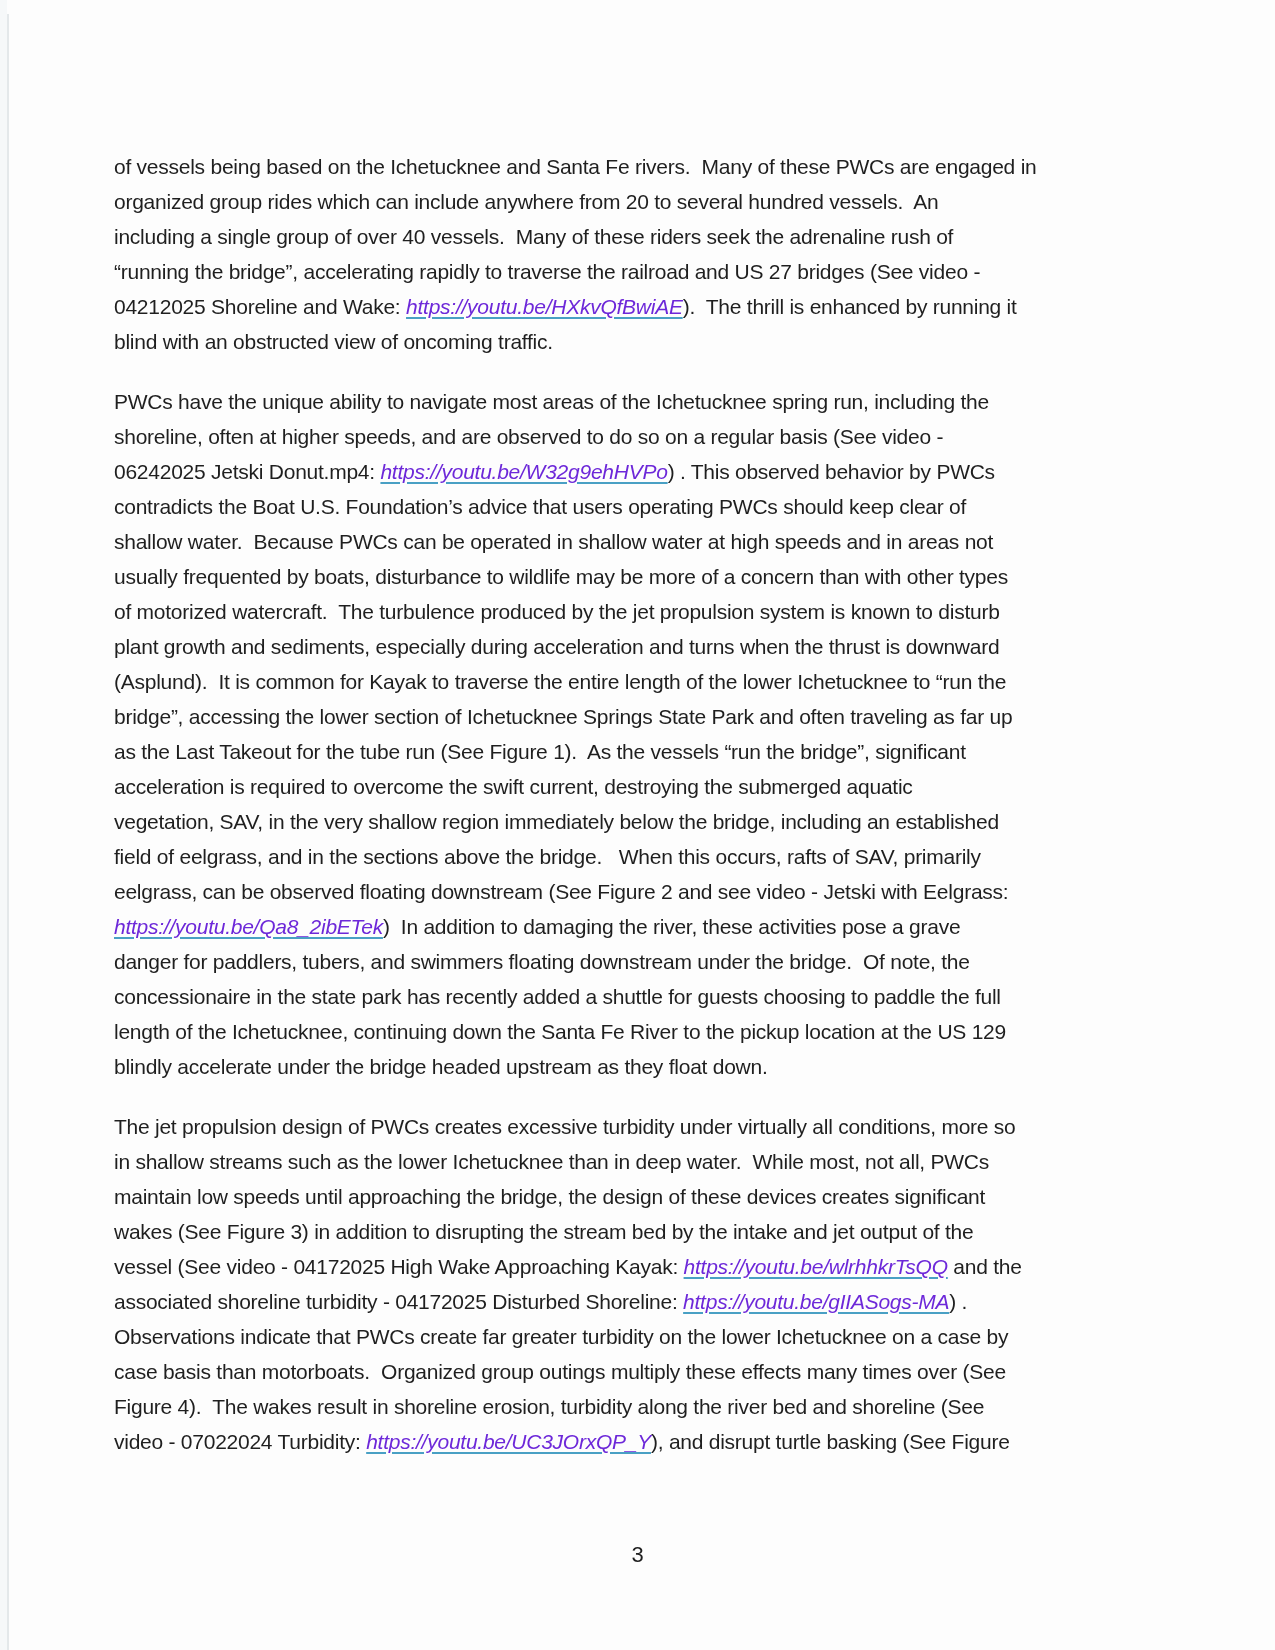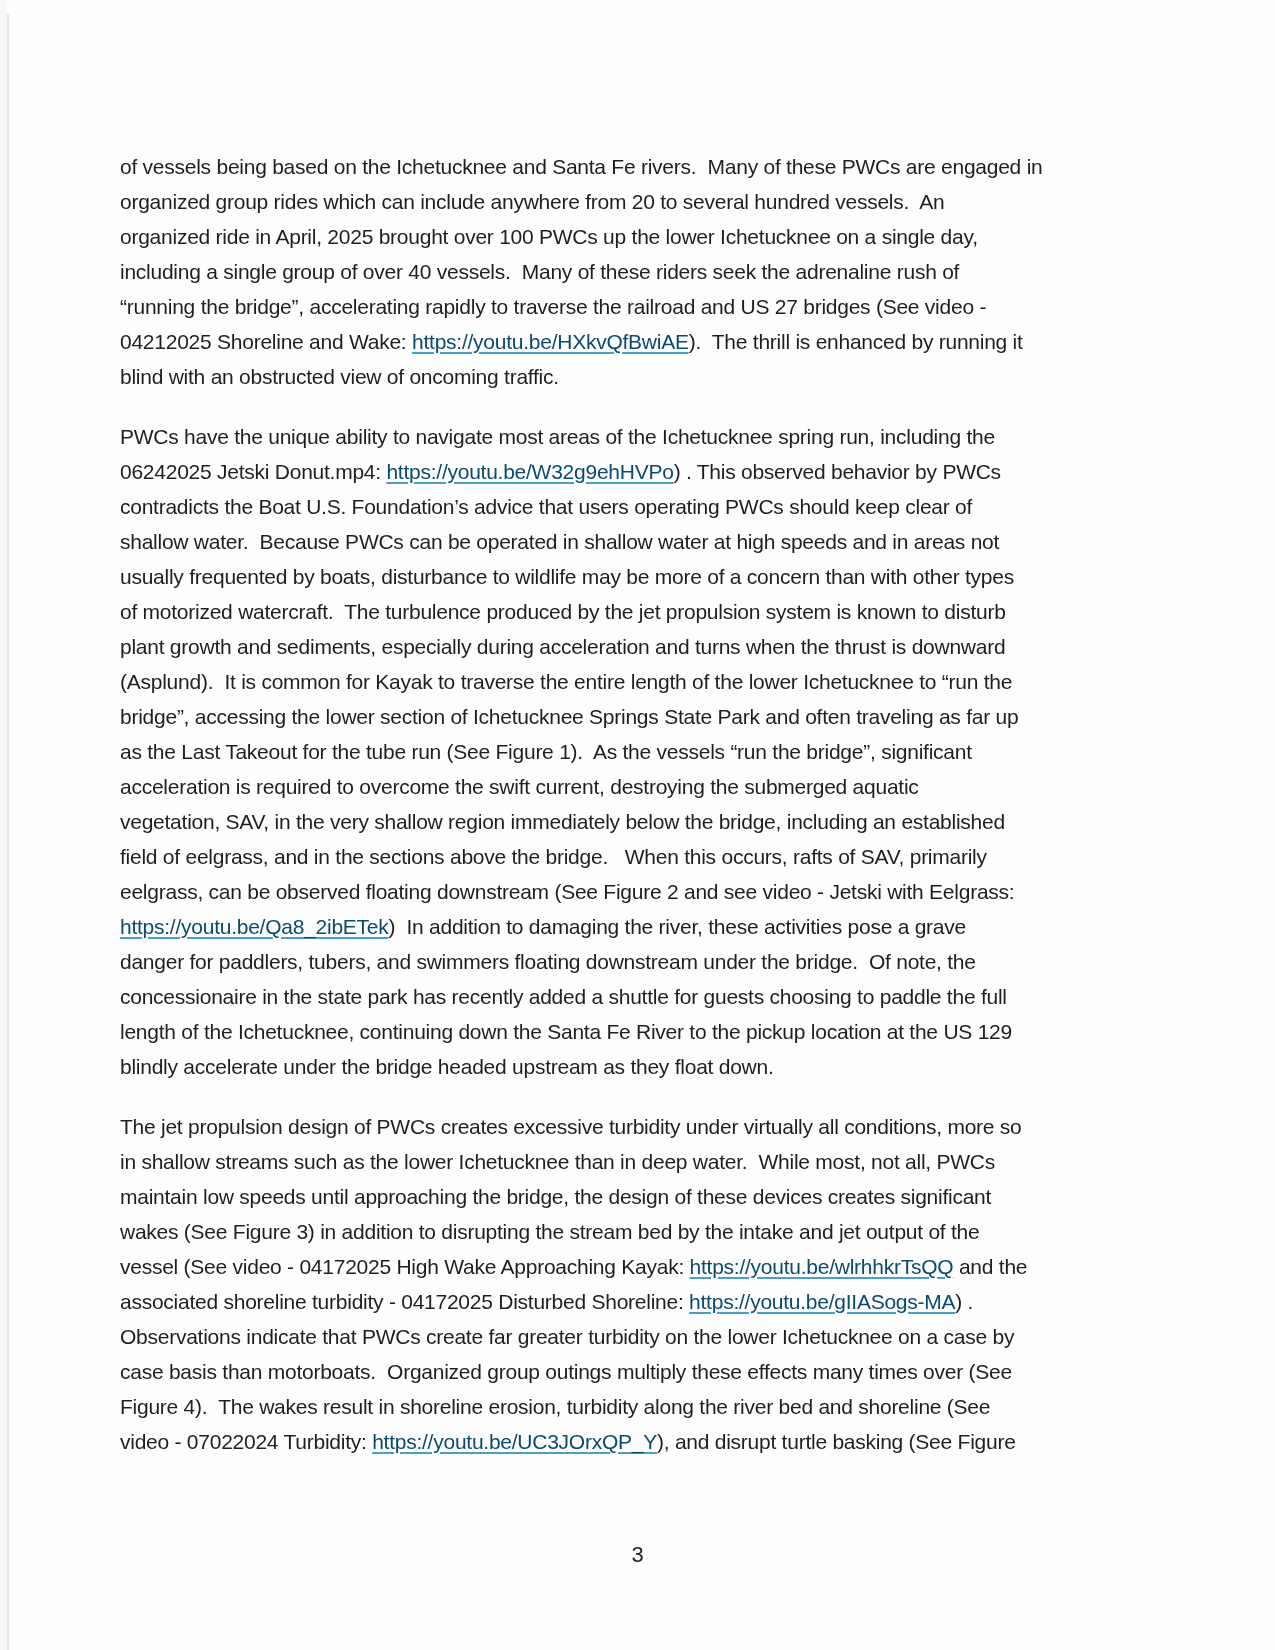--- a/index.html
+++ b/index.html
@@ -26,40 +26,41 @@
   .scan-strip {
     position: absolute;
     left: 0;
     top: 0;
     bottom: 0;
     width: 7px;
     background: #f6f8f9;
   }
   .doc-body {
     position: absolute;
-    left: 120px;
+    left: 114px;
     top: 149px;
     width: 1010px;
   }
   .para {
     margin: 0 0 25px 0;
   }
   .line {
     white-space: pre;
     font-size: 21px;
     letter-spacing: -0.25px;
     line-height: 35px;
     height: 35px;
   }
   .link {
-    color: #0c4a6e;
+    color: #6d28d9;
     text-decoration: underline;
     text-decoration-color: #49a0c4;
     text-underline-offset: 3px;
     cursor: pointer;
+    font-style: italic;
   }
   .page-number {
     position: absolute;
     top: 1540px;
     left: 0;
     width: 1275px;
     text-align: center;
     font-size: 22px;
     line-height: 30px;
   }
@@ -67,28 +68,28 @@
 </head>
 <body>
 
 <div class="scan-strip"></div>
 <div class="scan-edge"></div>
 
 <div class="doc-body">
     <div class="para">
       <div class="line"><span>of vessels being based on the Ichetucknee and Santa Fe rivers.  Many of these PWCs are engaged in</span></div>
       <div class="line"><span>organized group rides which can include anywhere from 20 to several hundred vessels.  An</span></div>
-      <div class="line"><span>organized ride in April, 2025 brought over 100 PWCs up the lower Ichetucknee on a single day,</span></div>
       <div class="line"><span>including a single group of over 40 vessels.  Many of these riders seek the adrenaline rush of</span></div>
       <div class="line"><span>“running the bridge”, accelerating rapidly to traverse the railroad and US 27 bridges (See video -</span></div>
       <div class="line"><span>04212025 Shoreline and Wake: </span><span class="link">https://youtu.be/HXkvQfBwiAE</span><span>).  The thrill is enhanced by running it</span></div>
       <div class="line"><span>blind with an obstructed view of oncoming traffic.</span></div>
     </div>
     <div class="para">
       <div class="line"><span>PWCs have the unique ability to navigate most areas of the Ichetucknee spring run, including the</span></div>
+      <div class="line"><span>shoreline, often at higher speeds, and are observed to do so on a regular basis (See video -</span></div>
       <div class="line"><span>06242025 Jetski Donut.mp4: </span><span class="link">https://youtu.be/W32g9ehHVPo</span><span>) . This observed behavior by PWCs</span></div>
       <div class="line"><span>contradicts the Boat U.S. Foundation’s advice that users operating PWCs should keep clear of</span></div>
       <div class="line"><span>shallow water.  Because PWCs can be operated in shallow water at high speeds and in areas not</span></div>
       <div class="line"><span>usually frequented by boats, disturbance to wildlife may be more of a concern than with other types</span></div>
       <div class="line"><span>of motorized watercraft.  The turbulence produced by the jet propulsion system is known to disturb</span></div>
       <div class="line"><span>plant growth and sediments, especially during acceleration and turns when the thrust is downward</span></div>
       <div class="line"><span>(Asplund).  It is common for Kayak to traverse the entire length of the lower Ichetucknee to “run the</span></div>
       <div class="line"><span>bridge”, accessing the lower section of Ichetucknee Springs State Park and often traveling as far up</span></div>
       <div class="line"><span>as the Last Takeout for the tube run (See Figure 1).  As the vessels “run the bridge”, significant</span></div>
       <div class="line"><span>acceleration is required to overcome the swift current, destroying the submerged aquatic</span></div>

